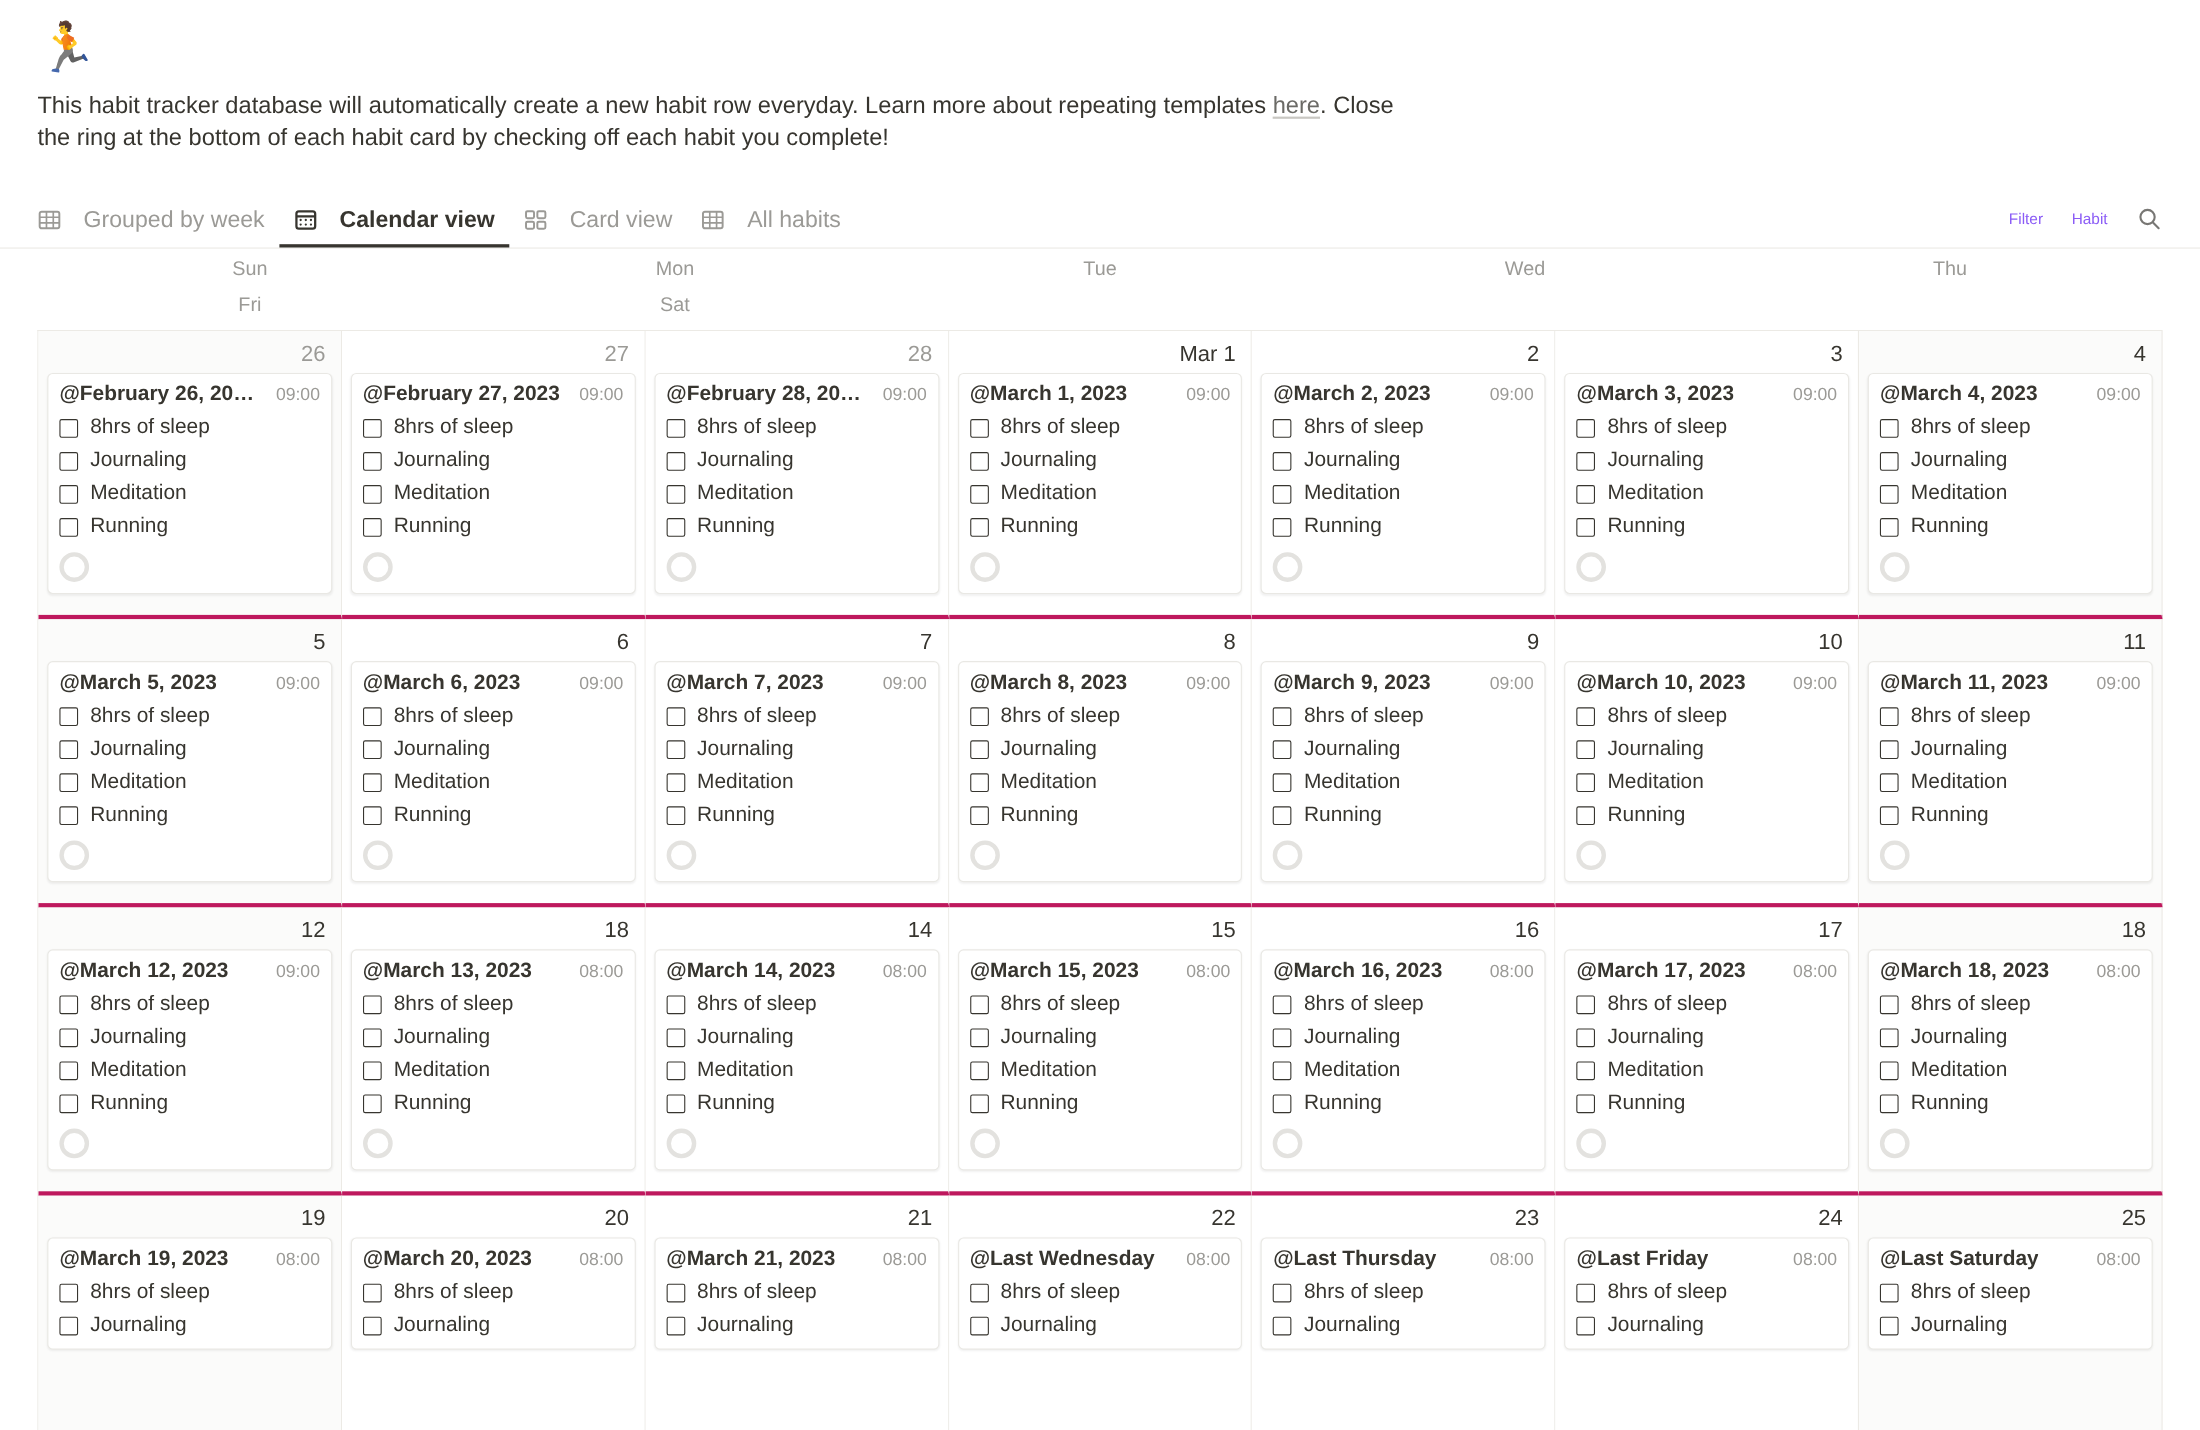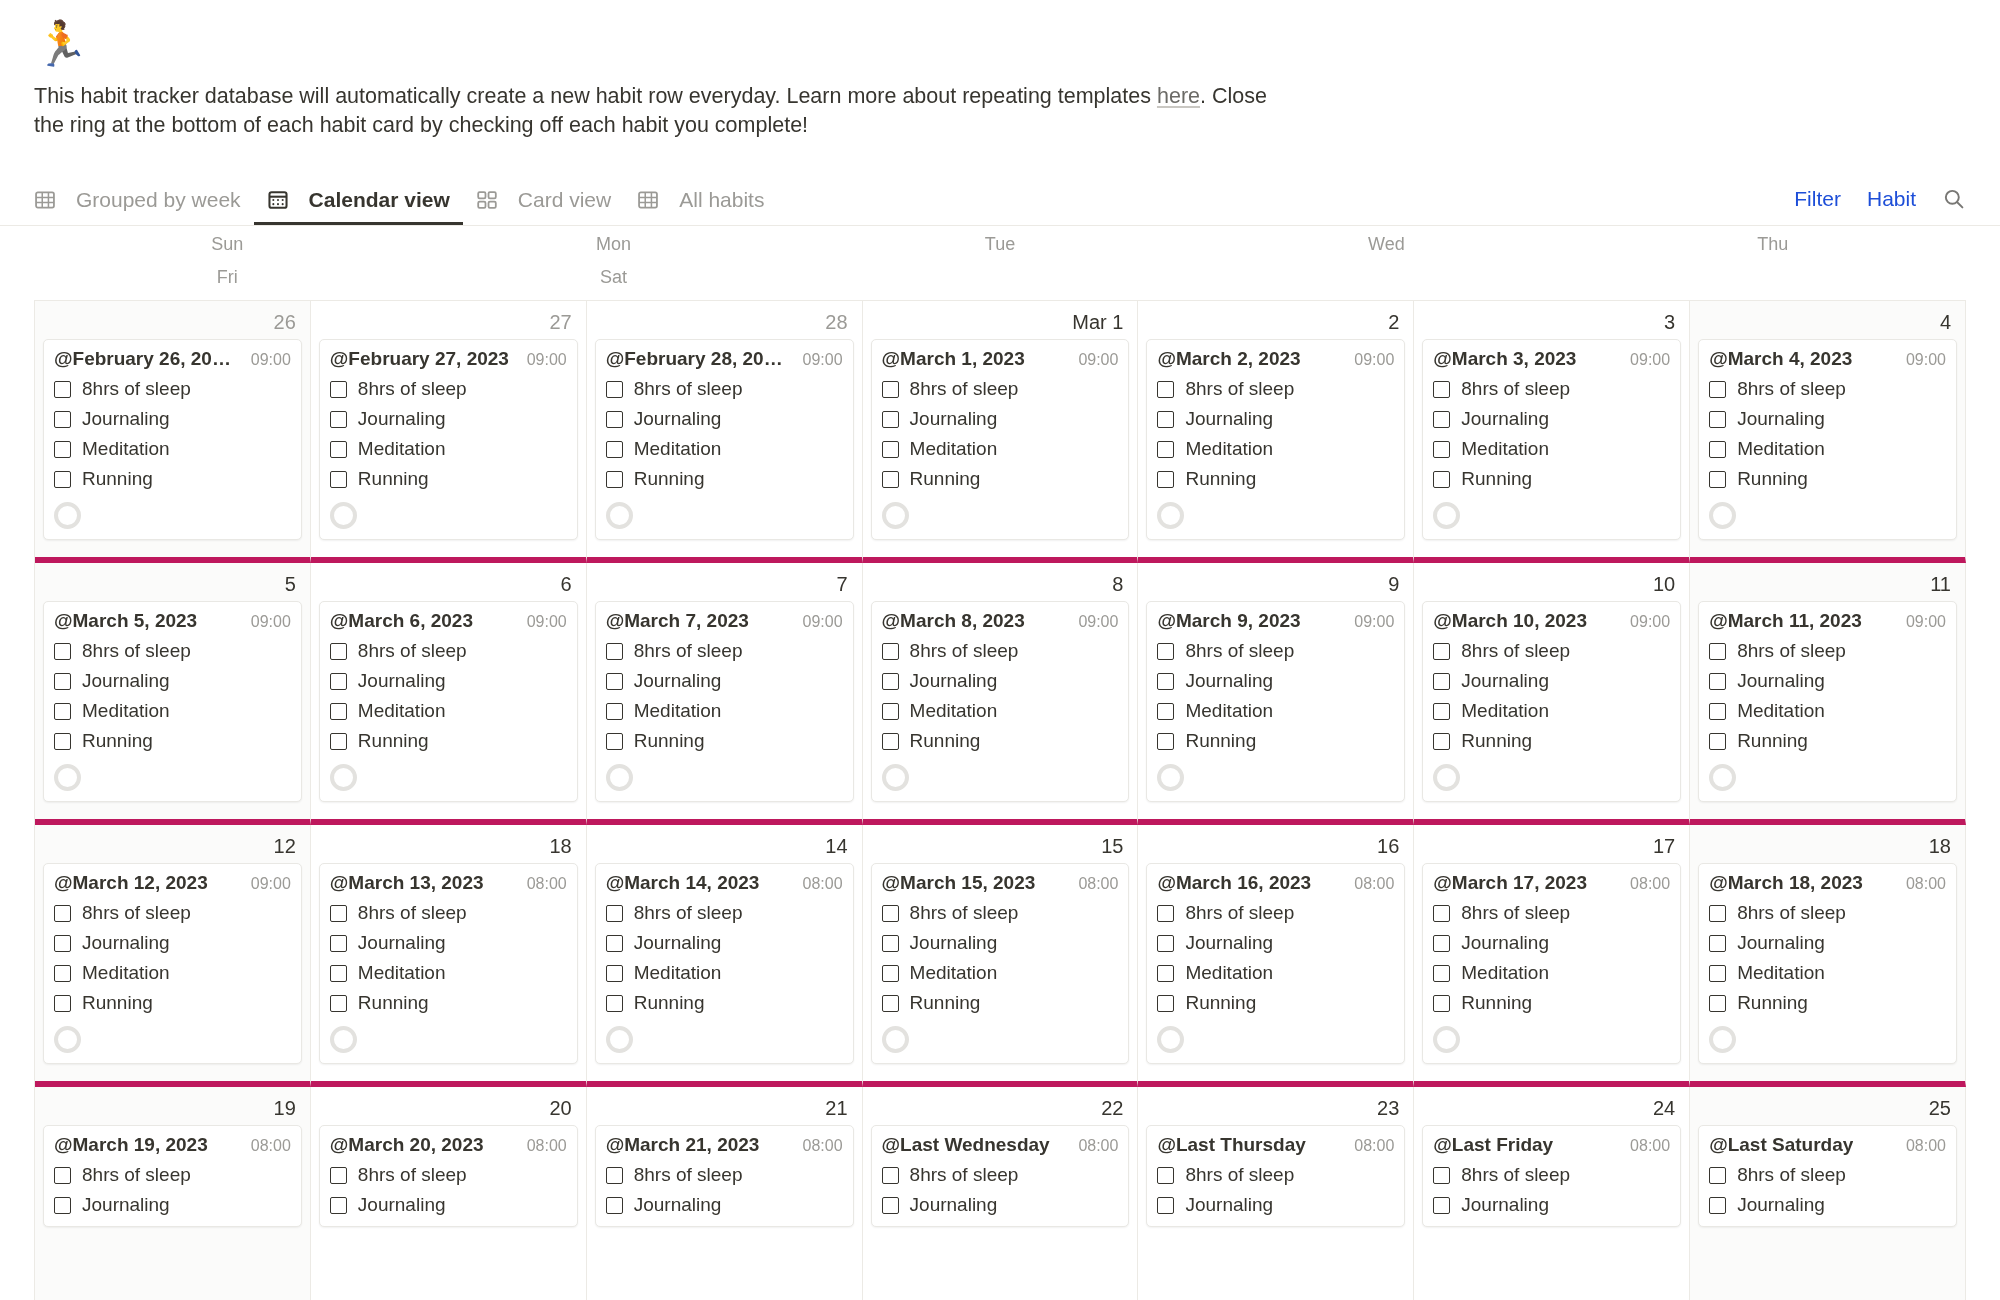--- a/index.html
+++ b/index.html
@@ -75,22 +75,22 @@
   }
   .tab svg { display: block; }
 
   .toolbar-right {
     display: flex;
     align-items: center;
     gap: 26px;
     padding-bottom: 14px;
   }
   .tool-btn {
-    font-size: 21px;
-    color: #1d4ed8;
+    font-size: 14px;
+    color: #8b5cf6;
     cursor: pointer;
     white-space: nowrap;
   }
   .tool-icon { display: flex; align-items: center; cursor: pointer; }
 
   
   .cal-head {
     padding: 22px 34px 0 34px;
     display: flex;
     align-items: center;
@@ -120,21 +120,21 @@
   .grid-wrap { padding: 0 34px; }
   .grid {
     border-top: 1px solid #eceae5;
     border-left: 1px solid #eceae5;
     display: grid;
     grid-template-columns: repeat(7, 1fr);
     grid-auto-rows: 262px;
   }
   .cell {
     border-right: 1px solid #eceae5;
-    border-bottom: 6px solid #be185d;
+    border-bottom: 4px solid #be185d;
     background: #ffffff;
     padding: 6px 8px 8px 8px;
     position: relative;
     overflow: hidden;
   }
   .cell.weekend { background: #fbfbfa; }
   .daynum {
     text-align: right;
     font-size: 20px;
     color: #37352f;

